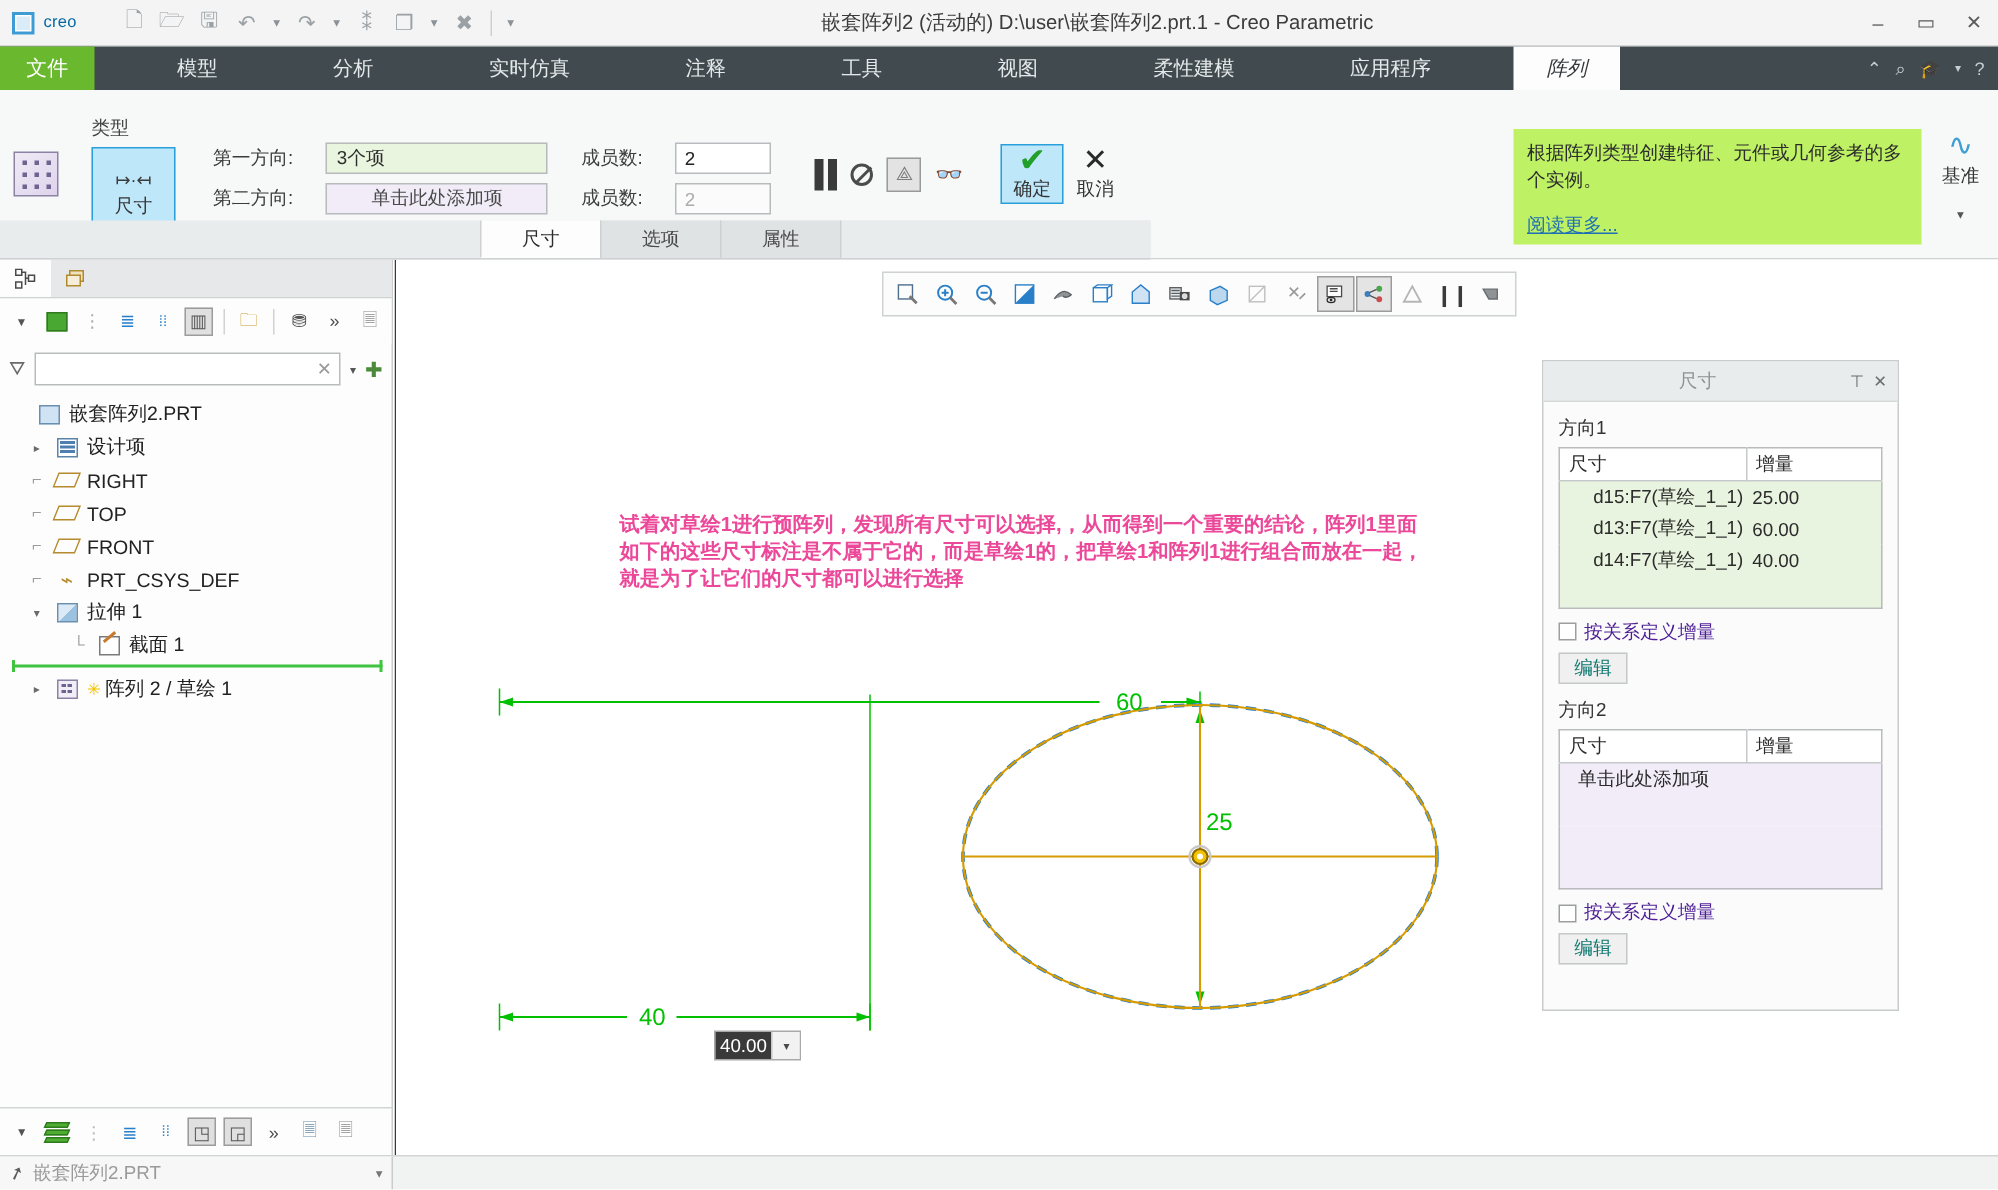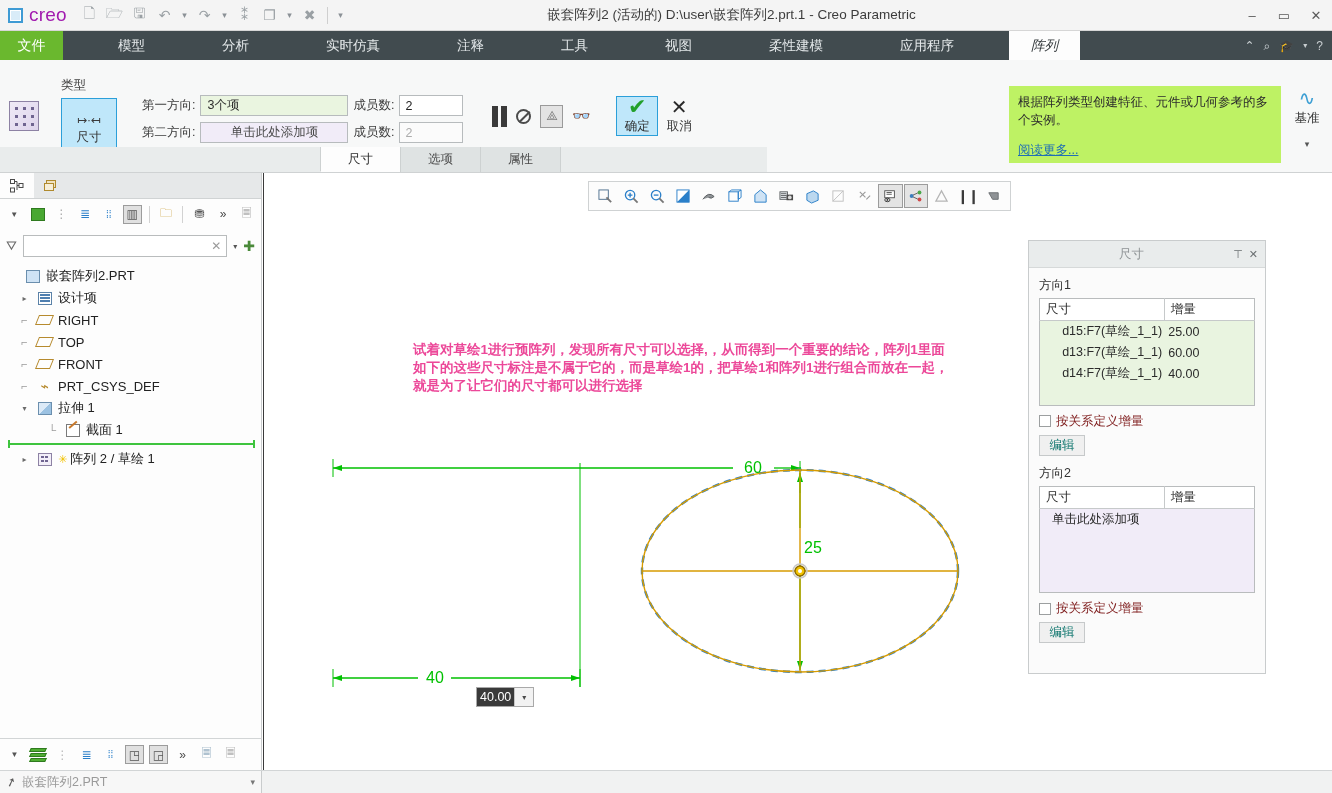--- a/index.html
+++ b/index.html
@@ -19,21 +19,21 @@
   }
   .creo-logo{ display:flex; align-items:center; gap:6px; padding-left:8px; width:78px;}
   .creo-cube{
     width:15px; height:15px; border:2px solid #3f9bd4; background:#ffffff;
     position:relative;
   }
   .creo-cube:after{
     content:""; position:absolute; left:1px; top:1px; right:1px; bottom:1px;
     background:#d9ecf8;
   }
-  .creo-word{ font-size:19px; color:#a21caf; letter-spacing:.2px; }
+  .creo-word{ font-size:11px; color:#0369a1; letter-spacing:.2px; }
   .qat{ display:flex; align-items:center; gap:2px; height:31px; }
   .qbtn{
     width:23px; height:23px; display:flex; align-items:center; justify-content:center;
     color:#9aa0a4; font-size:14px; position:relative;
   }
   .qbtn.sm{ width:13px; font-size:9px; color:#8b9196; }
   .qsep{ width:1px; height:17px; background:#cfcfcf; margin:0 4px; }
   .title-text{
     flex:1; text-align:center; font-size:13.5px; color:#3c3c3c;
     margin-left:-120px; white-space:nowrap;
@@ -91,21 +91,21 @@
     gap:3px; position:relative;
   }
   .type-tile:after{
     content:""; position:absolute; right:1px; bottom:1px;
     border-left:6px solid transparent; border-bottom:6px solid #3b3b3b;
   }
   .tile-lab{ font-size:12.5px; color:#333; }
   .tile-gly{ font-size:12px; color:#3b3b3b; line-height:1; }
 
   .settings-rows{ display:flex; flex-direction:column; gap:6px; }
-  .srow{ display:flex; align-items:center; gap:5px; }
+  .srow{ display:flex; align-items:center; gap:22px; }
   .srow label{ font-size:12.5px; color:#3b3b3b; white-space:nowrap; }
   .collector{
     width:148px; height:21px; border:1px solid #b7bbbd; font-size:12.5px;
     display:flex; align-items:center; padding:0 6px;
   }
   .collector.filled{ background:#eaf5e0; color:#2e2e2e; }
   .collector.empty{ background:#f1ecf8; color:#4a4a4a; justify-content:center; }
   .numbox{
     width:64px; height:21px; border:1px solid #b7bbbd; background:#fff;
     font-size:12.5px; display:flex; align-items:center; padding:0 5px; color:#222;
@@ -345,21 +345,21 @@
   .dp-table th:last-child{ border-right:0; }
   .dp-table td{
     padding:2px 4px; height:21px; color:#2b2b2b; vertical-align:middle;
   }
   .dp-table td.name{ text-align:right; padding-right:2px; }
   .tbl-green tbody{ background:#e9f4e0; }
   .tbl-green td{ background:#e9f4e0; }
   .tbl-purple td{ background:#f1ecf8; }
   .tbl-green .filler td{ background:#e9f4e0; }
   .chk-row{
-    display:flex; align-items:center; gap:5px; margin:7px 0 5px 0; font-size:12.5px; color:#7f1d1d;
+    display:flex; align-items:center; gap:5px; margin:7px 0 5px 0; font-size:12.5px; color:#4c1d95;
   }
   .chk{ width:12px; height:12px; border:1px solid #9c9fa0; background:#fff; }
   .editbtn{
     width:46px; height:21px; border:1px solid #c6c9ca; background:#f0f0f0;
     color:#0f766e; font-size:12.5px; display:flex; align-items:center; justify-content:center;
   }
 </style>
 </head>
 <body>
 

